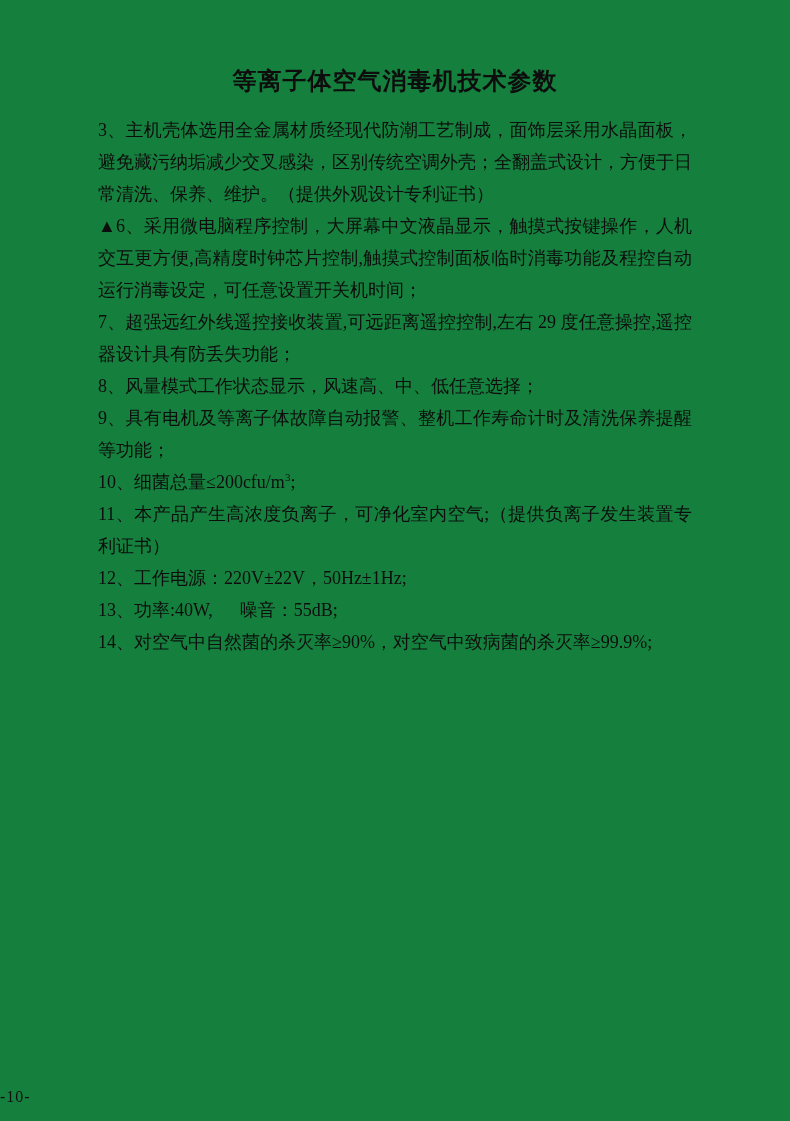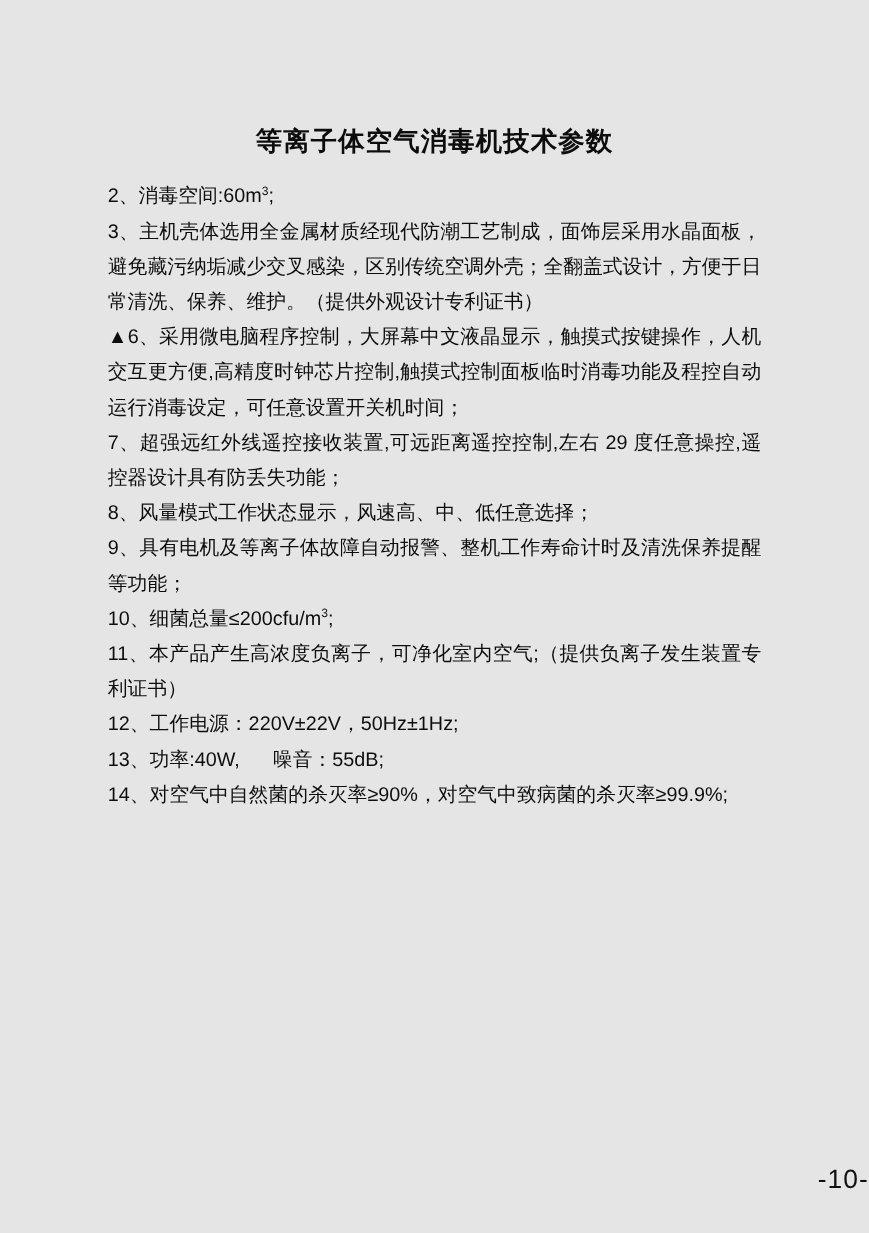--- a/index.html
+++ b/index.html
@@ -5,25 +5,25 @@
   html, body {
     margin: 0;
     padding: 0;
     background: #ffffff;
   }
   .page {
     position: relative;
     width: 790px;
     height: 1121px;
     margin: 0 auto;
-    background: #e5e5e5;
+    background: #15803d;
     color: #0d0d0d;
-    font-family: Liberation Sans, sans-serif;
+    font-family: Liberation Serif, serif;
     box-sizing: border-box;
-    padding-top: 112px;
+    padding-top: 64px;
     overflow: hidden;
   }
   .doc-title {
     margin: 0 0 16px 0;
     text-align: center;
     font-size: 24px;
     font-weight: bold;
     letter-spacing: 1px;
     line-height: 34px;
   }
@@ -40,36 +40,35 @@
     word-break: break-all;
   }
   .doc-item sup {
     font-size: 11px;
     line-height: 0;
     vertical-align: super;
   }
   .page-number {
     position: absolute;
     left: 0;
-    bottom: 34px;
+    bottom: 15px;
     width: 100%;
-    text-align: right;
-    font-size: 24px;
+    text-align: left;
+    font-size: 16px;
     letter-spacing: 1px;
     color: #111111;
   }
 </style>
 </head>
 <body>
 
 <div class="page">
   <h1 class="doc-title">等离子体空气消毒机技术参数</h1>
 
   <div class="doc-body">
-      <p class="doc-item"><span>2、消毒空间:60m</span><sup>3</sup><span>;</span></p>
       <p class="doc-item"><span>3、主机壳体选用全金属材质经现代防潮工艺制成，面饰层采用水晶面板，避免藏污纳垢减少交叉感染，区别传统空调外壳；全翻盖式设计，方便于日常清洗、保养、维护。（提供外观设计专利证书）</span></p>
       <p class="doc-item"><span>▲</span><span>6、采用微电脑程序控制，大屏幕中文液晶显示，触摸式按键操作，人机交互更方便,高精度时钟芯片控制,触摸式控制面板临时消毒功能及程控自动运行消毒设定，可任意设置开关机时间；</span></p>
       <p class="doc-item"><span>7、超强远红外线遥控接收装置,可远距离遥控控制,左右 29 度任意操控,遥控器设计具有防丢失功能；</span></p>
       <p class="doc-item"><span>8、风量模式工作状态显示，风速高、中、低任意选择；</span></p>
       <p class="doc-item"><span>9、具有电机及等离子体故障自动报警、整机工作寿命计时及清洗保养提醒等功能；</span></p>
       <p class="doc-item"><span>10、细菌总量≤200cfu/m</span><sup>3</sup><span>;</span></p>
       <p class="doc-item"><span>11、本产品产生高浓度负离子，可净化室内空气;（提供负离子发生装置专利证书）</span></p>
       <p class="doc-item"><span>12、工作电源：220V±22V，50Hz±1Hz;</span></p>
       <p class="doc-item"><span>13、功率:40W,      噪音：55dB;</span></p>
       <p class="doc-item"><span>14、对空气中自然菌的杀灭率≥90%，对空气中致病菌的杀灭率≥99.9%;</span></p>

